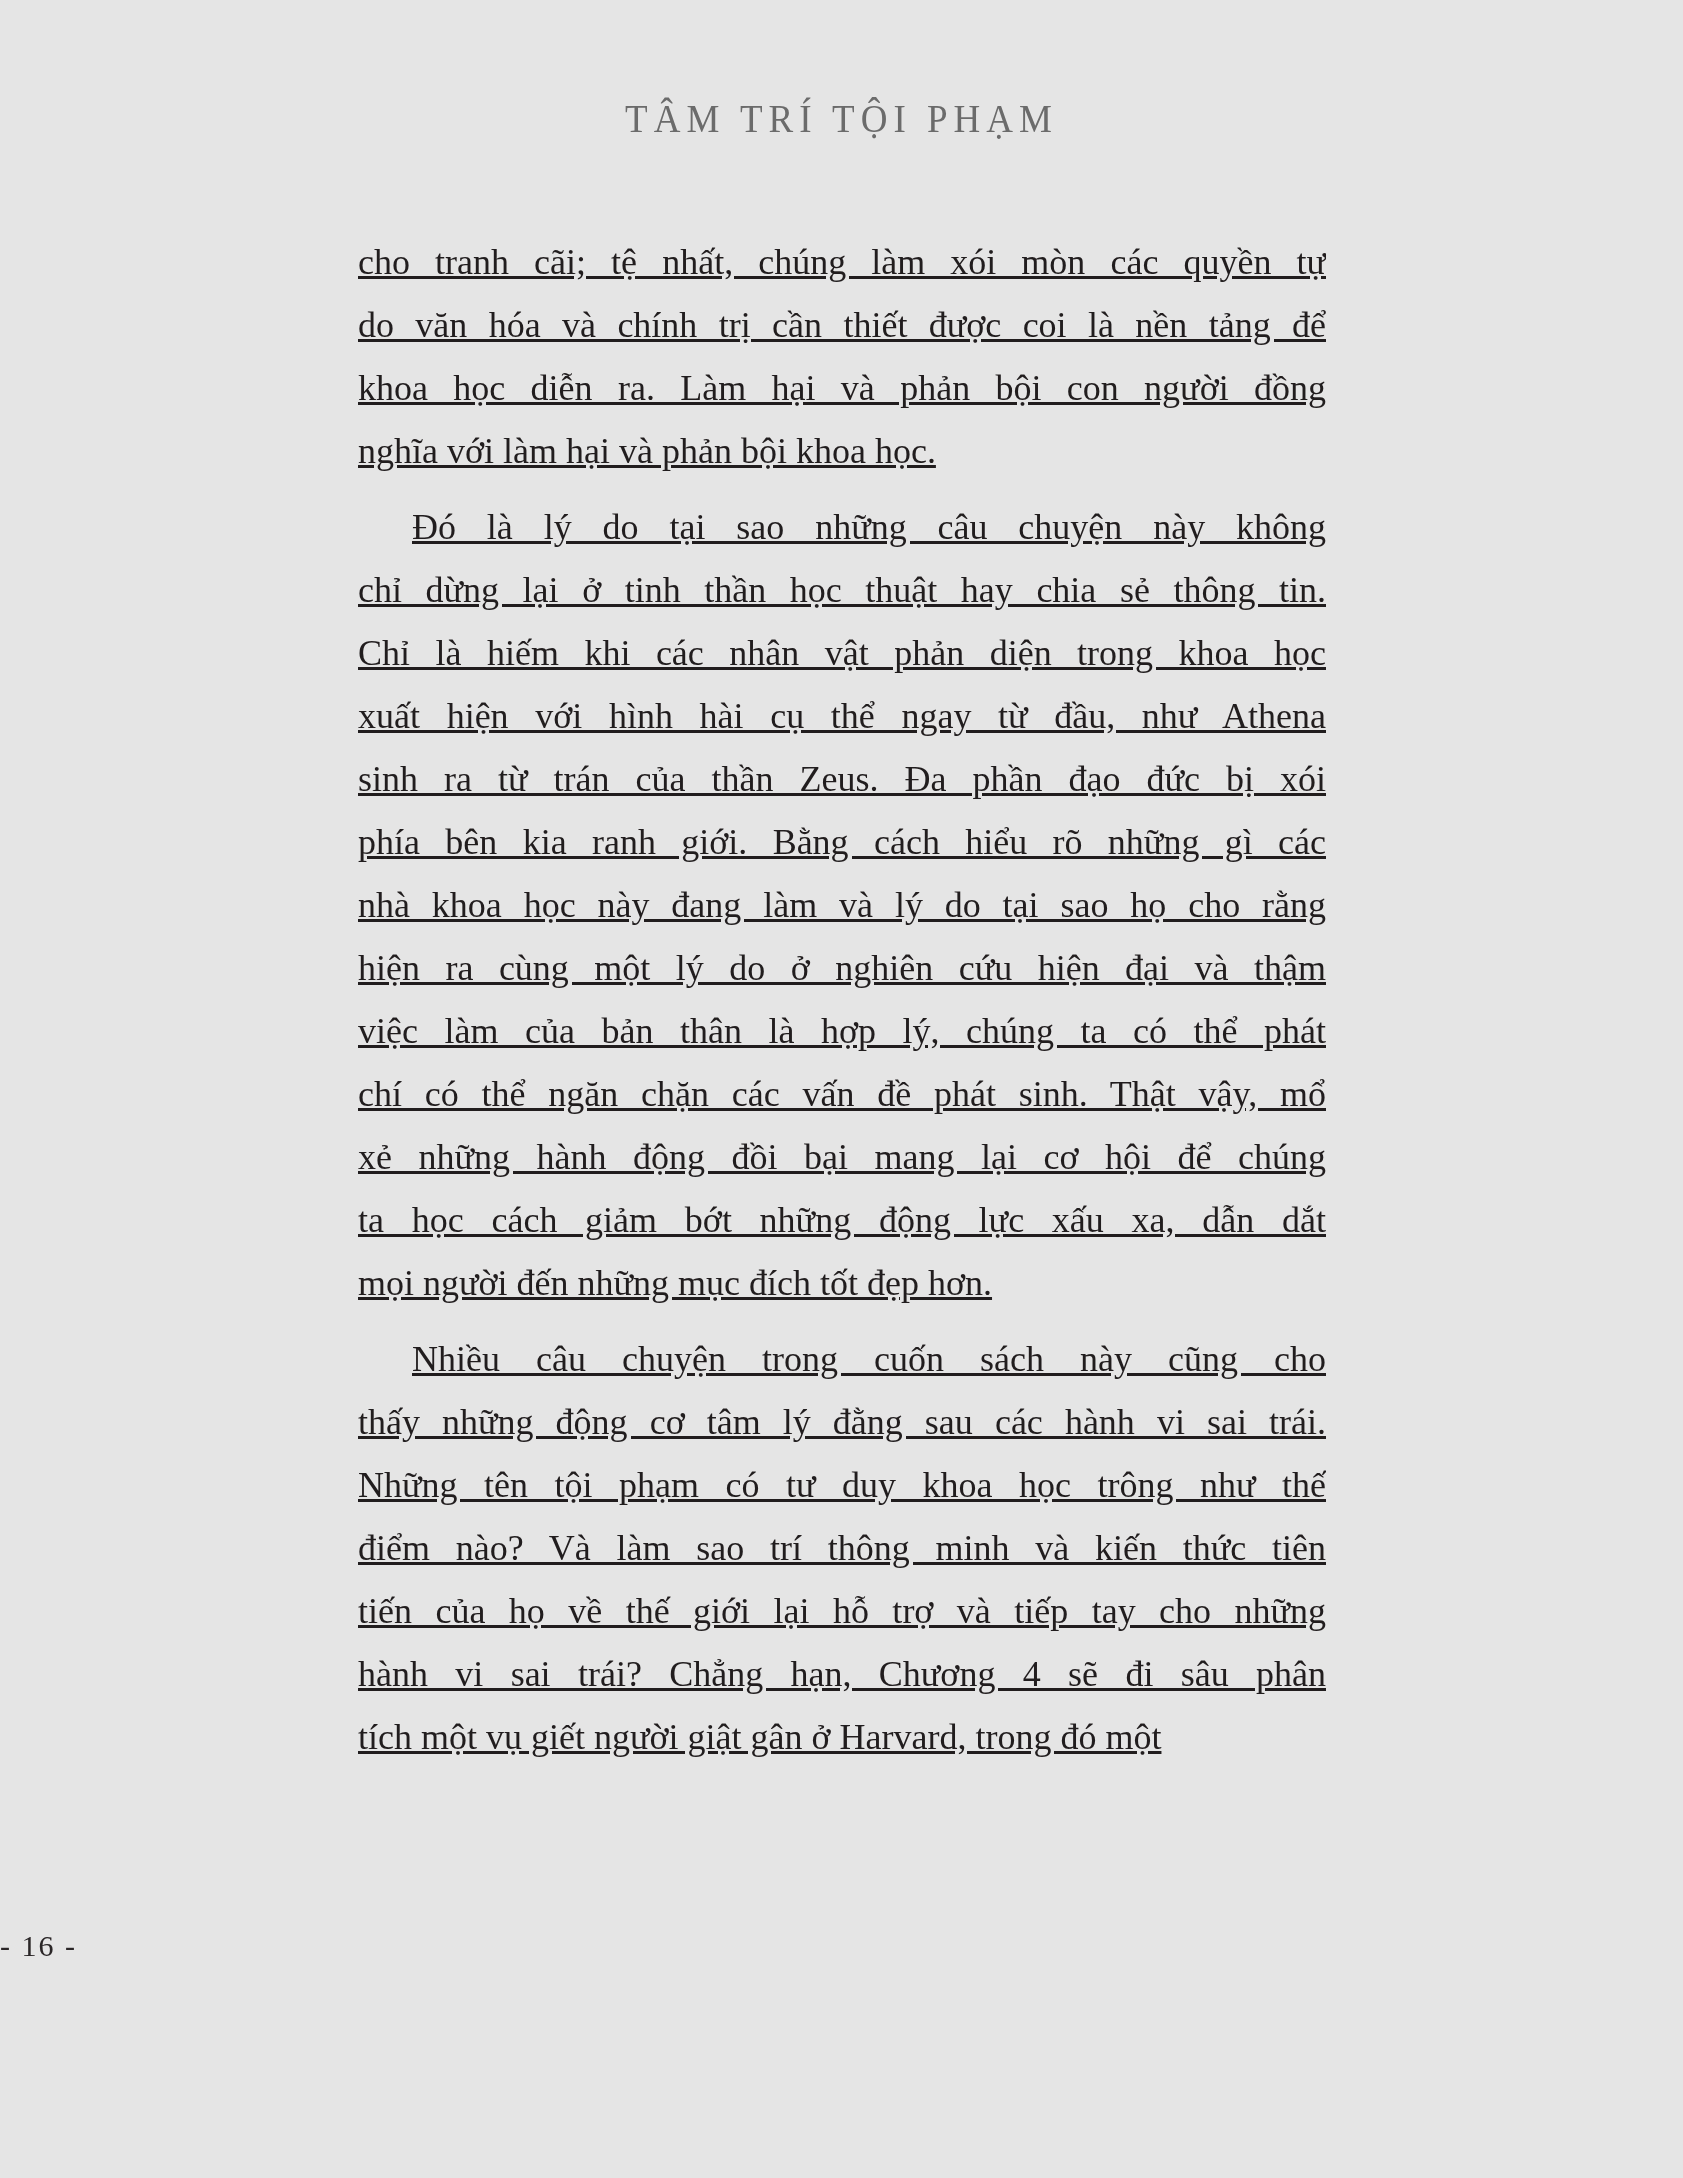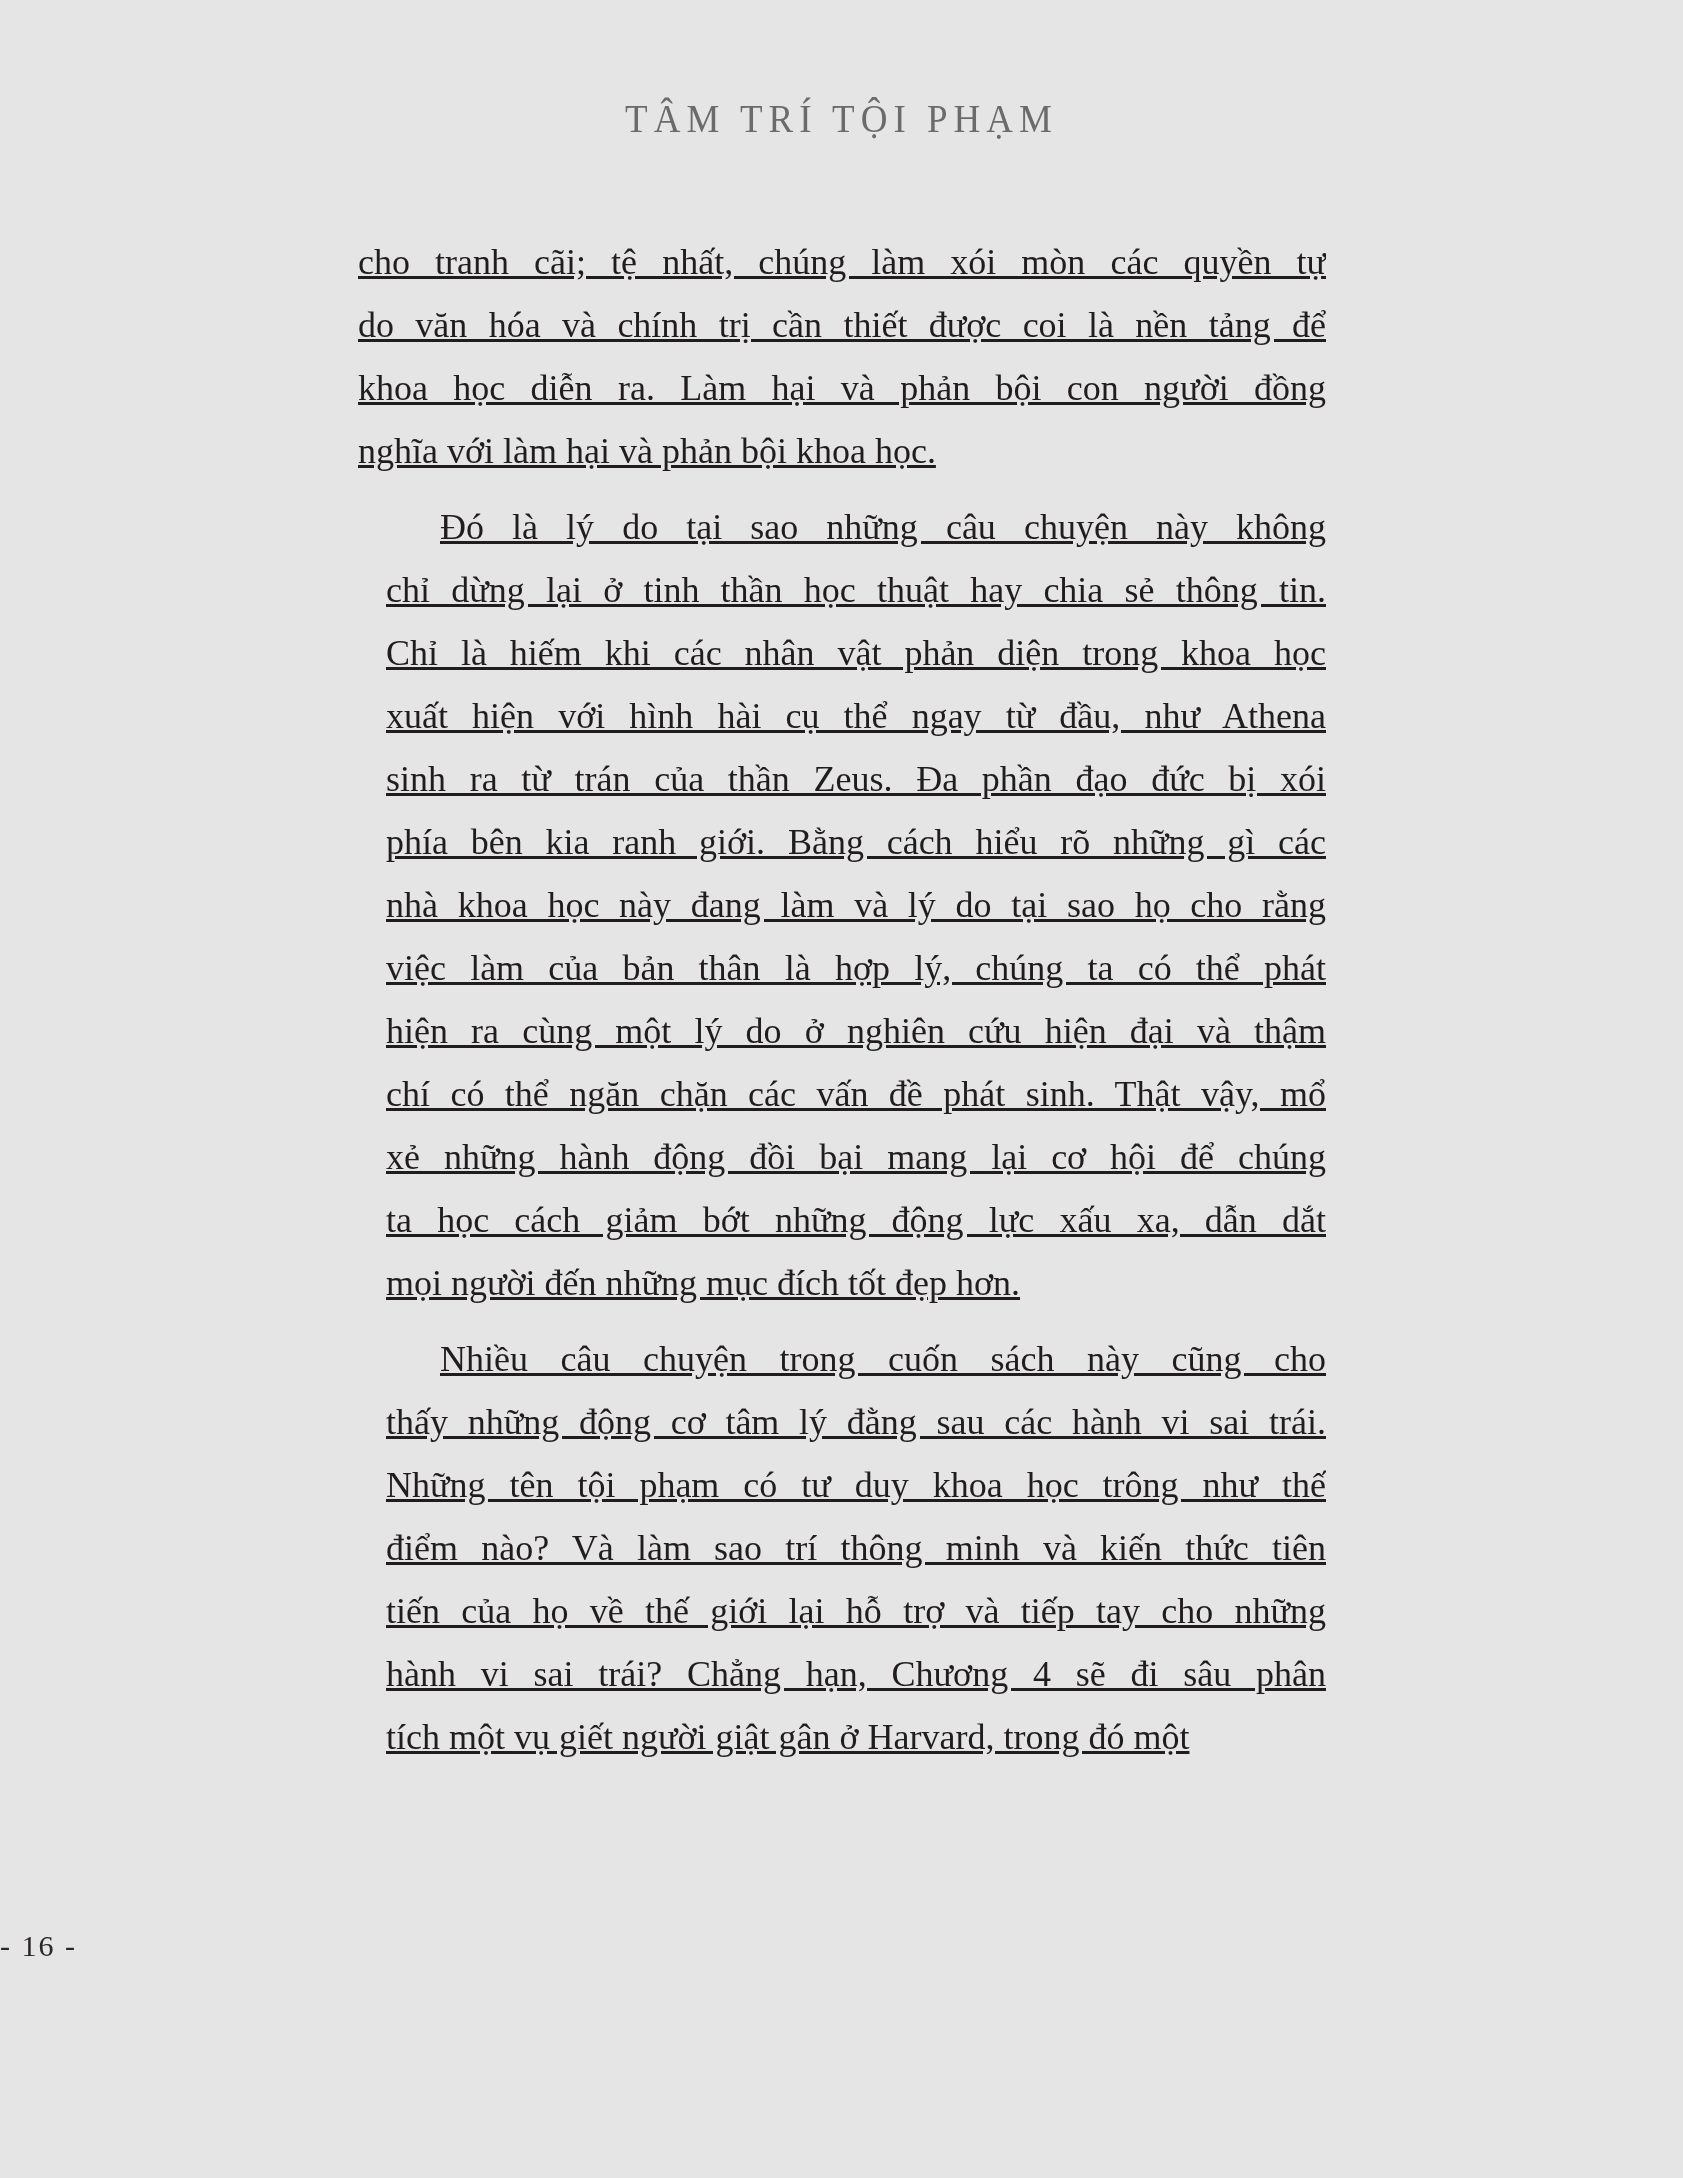--- a/index.html
+++ b/index.html
@@ -31,21 +31,21 @@
   }
   .body-text {
     position: absolute;
     left: 358px;
     top: 231px;
     width: 968px;
     font-size: 36px;
     line-height: 63px;
   }
   .para { margin: 0; }
-  .para + .para { margin-top: 13px; margin-left: 28px; }
+  .para + .para { margin-top: 13px; }
   .line {
     text-align: justify;
     text-align-last: justify;
     height: 63px;
     overflow: hidden;
     text-decoration: underline;
   }
   .line.last {
     text-align-last: left;
   }
@@ -77,22 +77,22 @@
         <div class="line last">nghĩa với làm hại và phản bội khoa học.</div>
       </div>
       <div class="para indent">
         <div class="line">Đó là lý do tại sao những câu chuyện này không</div>
         <div class="line">chỉ dừng lại ở tinh thần học thuật hay chia sẻ thông tin.</div>
         <div class="line">Chỉ là hiếm khi các nhân vật phản diện trong khoa học</div>
         <div class="line">xuất hiện với hình hài cụ thể ngay từ đầu, như Athena</div>
         <div class="line">sinh ra từ trán của thần Zeus. Đa phần đạo đức bị xói</div>
         <div class="line">phía bên kia ranh giới. Bằng cách hiểu rõ những gì các</div>
         <div class="line">nhà khoa học này đang làm và lý do tại sao họ cho rằng</div>
+        <div class="line">hiện ra cùng một lý do ở nghiên cứu hiện đại và thậm</div>
         <div class="line">việc làm của bản thân là hợp lý, chúng ta có thể phát</div>
-        <div class="line">hiện ra cùng một lý do ở nghiên cứu hiện đại và thậm</div>
         <div class="line">chí có thể ngăn chặn các vấn đề phát sinh. Thật vậy, mổ</div>
         <div class="line">xẻ những hành động đồi bại mang lại cơ hội để chúng</div>
         <div class="line">ta học cách giảm bớt những động lực xấu xa, dẫn dắt</div>
         <div class="line last">mọi người đến những mục đích tốt đẹp hơn.</div>
       </div>
       <div class="para indent">
         <div class="line">Nhiều câu chuyện trong cuốn sách này cũng cho</div>
         <div class="line">thấy những động cơ tâm lý đằng sau các hành vi sai trái.</div>
         <div class="line">Những tên tội phạm có tư duy khoa học trông như thế</div>
         <div class="line">điểm nào? Và làm sao trí thông minh và kiến thức tiên</div>

